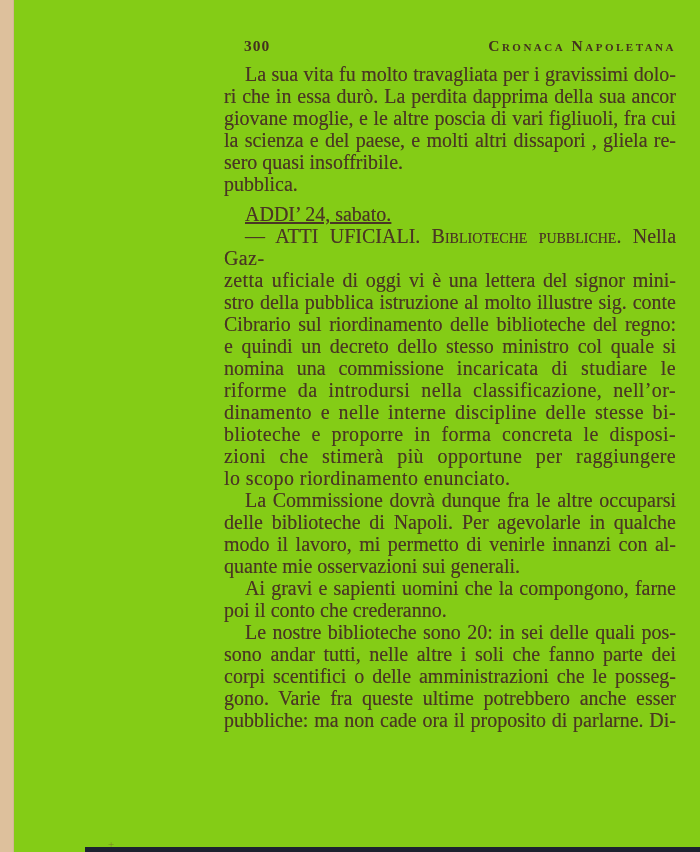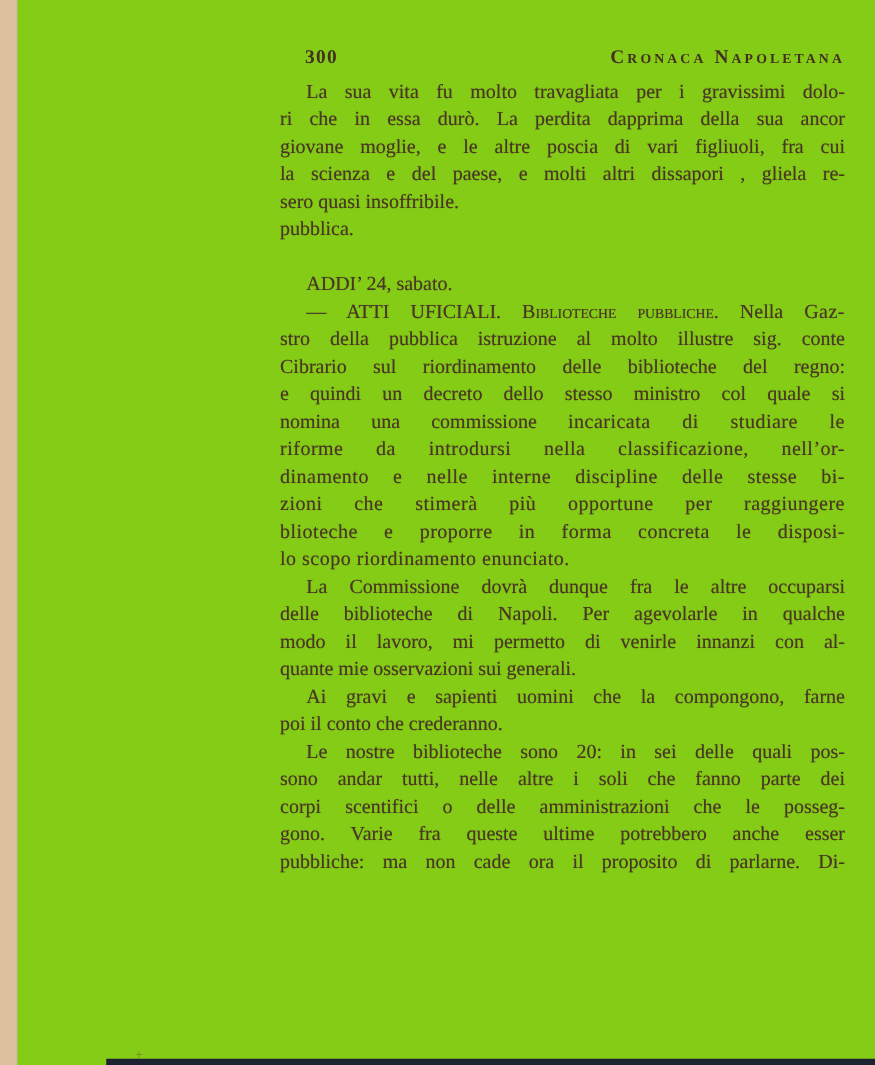--- a/index.html
+++ b/index.html
@@ -34,28 +34,28 @@
   }
   .book-title{
     text-align:right;
     font-variant:small-caps;
     font-weight:bold;
     font-size:15.5px;
     letter-spacing:2.5px;
   }
   .text-block{
     position:absolute;left:224px;top:63px;width:452px;
-    font-size:16px;line-height:22px;
+    font-size:20px;line-height:22px;
     color:#4a3624;
     text-shadow:0 0 0.6px rgba(74,54,36,0.55);
   }
   .line{text-align:justify;}
   .line.j{text-align-last:justify;}
   .line.ind{text-indent:21px;}
-  .line.gap{margin-top:22px;}
+  .line.gap{margin-top:8px;text-decoration:underline;}
   .it{letter-spacing:0.4px;}
   .sc{font-variant:small-caps;}
 </style>
 </head>
 <body>
 
 <div class="page">
   <div class="page-edge"></div>
 
   <div class="header-row">
@@ -65,28 +65,29 @@
 
   <div class="text-block">
     <div class="line ind j"><span>La sua vita fu molto travagliata per i gravissimi dolo-</span></div>
     <div class="line j"><span>ri che in essa durò. La perdita dapprima della sua ancor</span></div>
     <div class="line j"><span>giovane moglie, e le altre poscia di vari figliuoli, fra cui</span></div>
     <div class="line j"><span>la scienza e del paese, e molti altri dissapori , gliela re-</span></div>
     <div class="line"><span>sero quasi insoffribile.</span></div>
     <div class="line"><span>pubblica.</span></div>
     <div class="line ind gap"><span>ADDI’ 24, sabato.</span></div>
     <div class="line ind j"><span>— ATTI UFICIALI. </span><span class="sc">Biblioteche pubbliche.</span><span> Nella </span><span class="it">Gaz-</span></div>
+    <div class="line j"><span class="it">zetta uficiale</span><span> di oggi vi è una lettera del signor mini-</span></div>
     <div class="line j"><span>stro della pubblica istruzione al molto illustre sig. conte</span></div>
     <div class="line j"><span>Cibrario sul riordinamento delle biblioteche del regno:</span></div>
     <div class="line j"><span>e quindi un decreto dello stesso ministro col quale si</span></div>
     <div class="line j"><span>nomina una commissione </span><span class="it">incaricata di studiare le</span></div>
     <div class="line j"><span class="it">riforme da introdursi nella classificazione, nell’or-</span></div>
     <div class="line j"><span class="it">dinamento e nelle interne discipline delle stesse bi-</span></div>
+    <div class="line j"><span class="it">blioteche e proporre in forma concreta le disposi-</span></div>
     <div class="line j"><span class="it">zioni che stimerà più opportune per raggiungere</span></div>
-    <div class="line j"><span class="it">blioteche e proporre in forma concreta le disposi-</span></div>
     <div class="line"><span class="it">lo scopo riordinamento enunciato.</span></div>
     <div class="line ind j"><span>La Commissione dovrà dunque fra le altre occuparsi</span></div>
     <div class="line j"><span>delle biblioteche di Napoli. Per agevolarle in qualche</span></div>
     <div class="line j"><span>modo il lavoro, mi permetto di venirle innanzi con al-</span></div>
     <div class="line"><span>quante mie osservazioni sui generali.</span></div>
     <div class="line ind j"><span>Ai gravi e sapienti uomini che la compongono, farne</span></div>
     <div class="line"><span>poi il conto che crederanno.</span></div>
     <div class="line ind j"><span>Le nostre biblioteche sono 20: in sei delle quali pos-</span></div>
     <div class="line j"><span>sono andar tutti, nelle altre i soli che fanno parte dei</span></div>
     <div class="line j"><span>corpi scentifici o delle amministrazioni che le posseg-</span></div>

